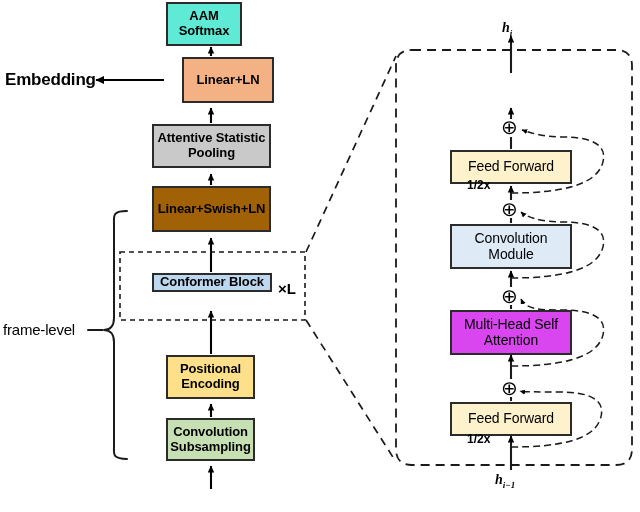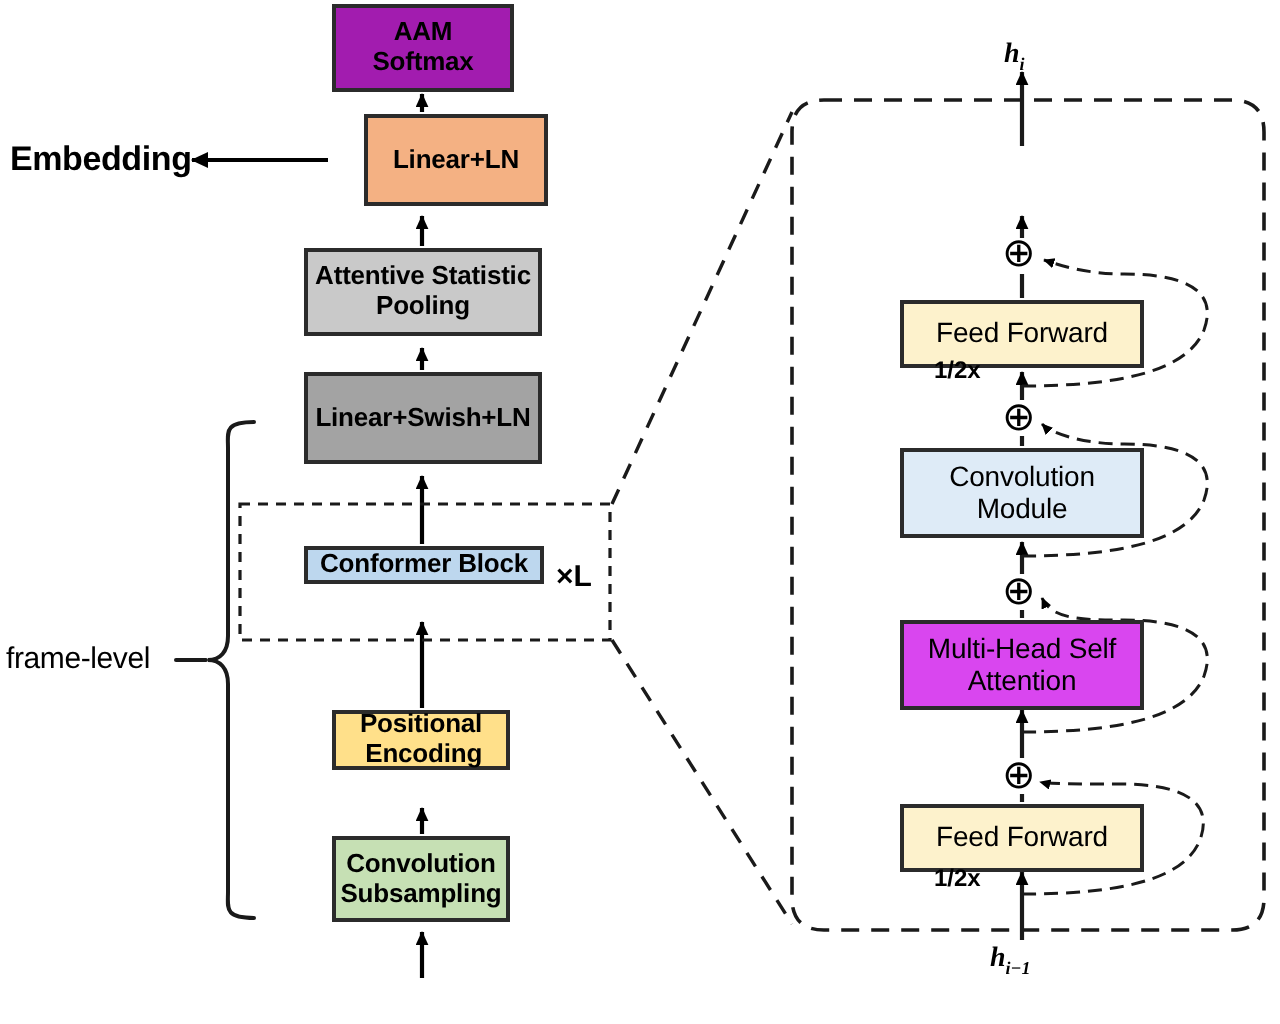--- a/index.html
+++ b/index.html
@@ -88,41 +88,41 @@
                C540,392 524,392 520,391" marker-end="url(#ahs)"></path>
       <path d="M511,366 C562,366 594,358 602,338 C610,316 588,310 562,310
                C542,310 526,310 521,299" marker-end="url(#ahs)"></path>
       <path d="M511,278 C562,278 594,270 602,250 C610,228 588,222 562,222
                C542,222 526,217 521,212" marker-end="url(#ahs)"></path>
       <path d="M511,193 C562,193 594,185 602,165 C610,143 588,137 562,137
                C542,137 528,132 522,130" marker-end="url(#ahs)"></path>
     </g>
   </svg>
 
-  <div class="node" style="left:166px;top:2px;width:91px;height:44px;background:#a21caf;font-size:13px;">
+  <div class="node" style="left:166px;top:2px;width:76px;height:44px;background:#5eead4;font-size:13px;">
     <span>AAM<br>Softmax</span>
   </div>
 
   <div class="node" style="left:165px;top:57px;width:92px;height:46px;background:#f4b183;font-size:13px;margin-left:17px;">
     <span>Linear+LN</span>
   </div>
 
   <div class="node" style="left:152px;top:124px;width:119px;height:44px;background:#c9c9c9;font-size:13px;">
     <span>Attentive Statistic<br>Pooling</span>
   </div>
 
-  <div class="node" style="left:152px;top:186px;width:119px;height:46px;background:#a3a3a3;font-size:13px;">
+  <div class="node" style="left:152px;top:186px;width:119px;height:46px;background:#a16207;font-size:13px;">
     <span>Linear+Swish+LN</span>
   </div>
 
   <div class="node" style="left:152px;top:273px;width:120px;height:19px;background:#bdd7ee;font-size:13px;">
     <span>Conformer Block</span>
   </div>
 
-  <div class="node" style="left:166px;top:355px;width:89px;height:30px;background:#ffe08a;font-size:13px;text-align:right;">
+  <div class="node" style="left:166px;top:355px;width:89px;height:44px;background:#ffe08a;font-size:13px;">
     <span>Positional<br>Encoding</span>
   </div>
 
   <div class="node" style="left:166px;top:418px;width:89px;height:43px;background:#c6e0b4;font-size:13px;">
     <span>Convolution<br>Subsampling</span>
   </div>
 
   <div class="txt lbl-embedding" style="left:5px;top:70px;">Embedding</div>
 
   <div class="txt lbl-frame" style="left:3px;top:321px;">frame-level</div>

